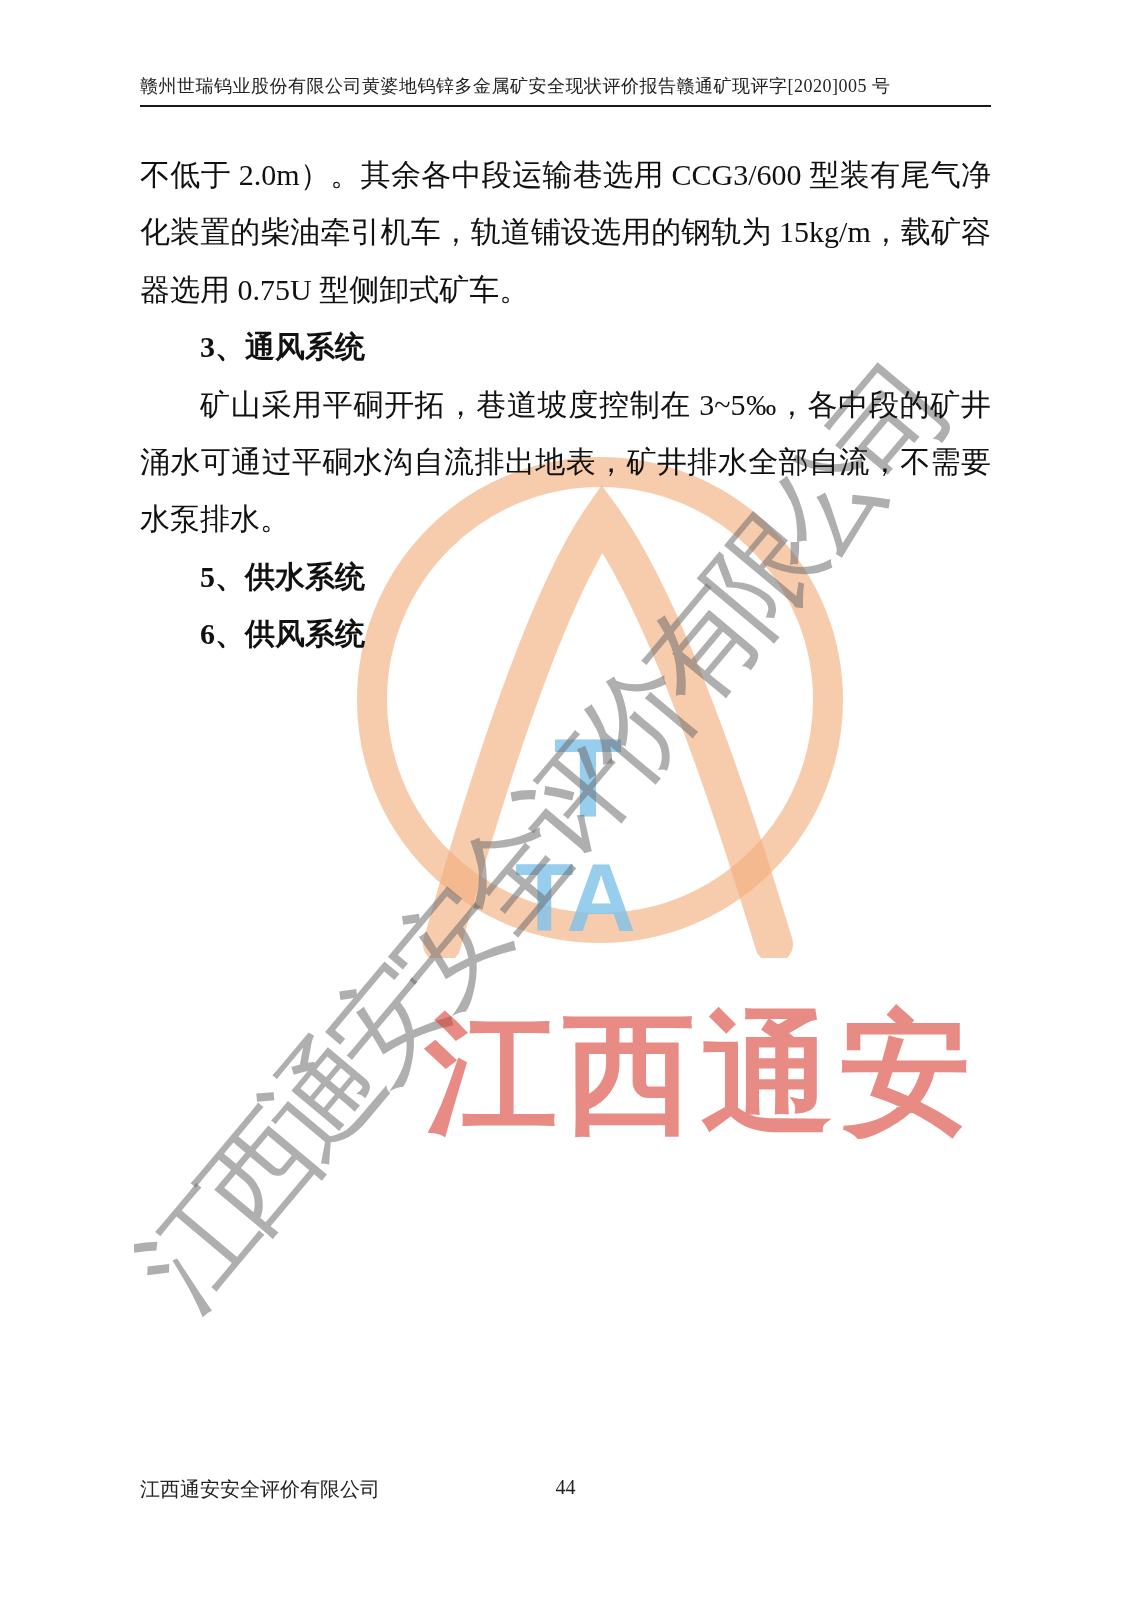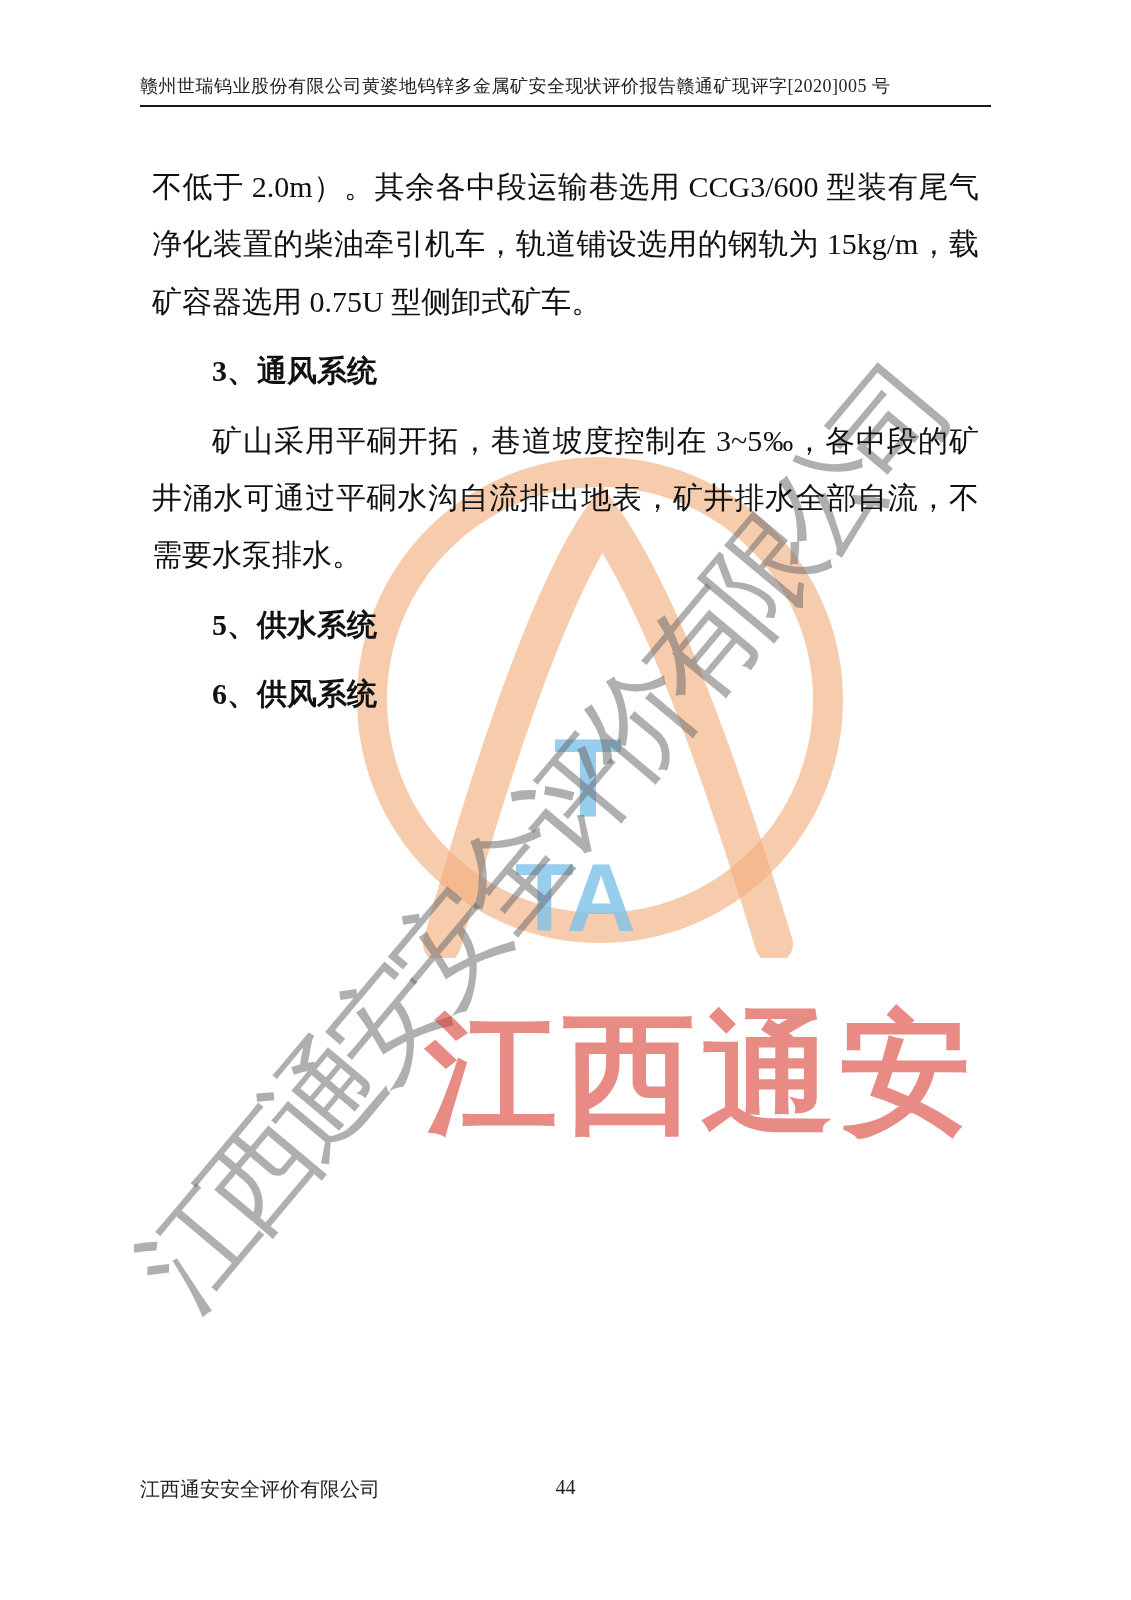--- a/index.html
+++ b/index.html
@@ -25,21 +25,21 @@
     background:#1a1a1a;z-index:2;
   }
 
   
   .content{
     position:absolute;left:140px;top:146px;width:851px;
     font-size:30px;line-height:57.4px;
     text-align:justify;
     z-index:1;
   }
-  .content p,.content .sec-heading{margin:12px;padding:0;}
+  .content p,.content .sec-heading{margin:0;padding:0;}
   .content p{text-indent:2em;}
   .content p.continuation{text-indent:0;}
   .sec-heading{font-weight:bold;text-indent:2em;}
 
   
   .page-footer{
     position:absolute;left:140px;top:1476px;width:851px;
     font-size:20px;color:#222;z-index:2;
   }
   .footer-company{position:absolute;left:0;top:0;}

